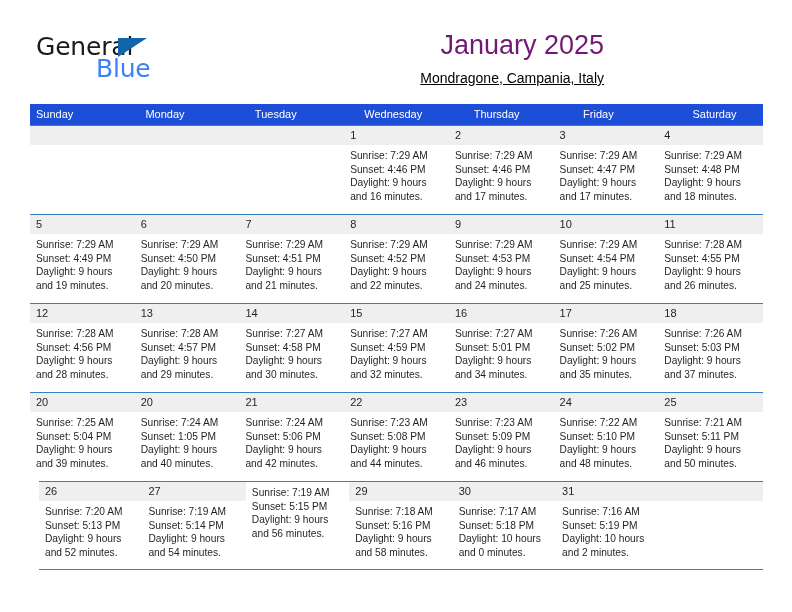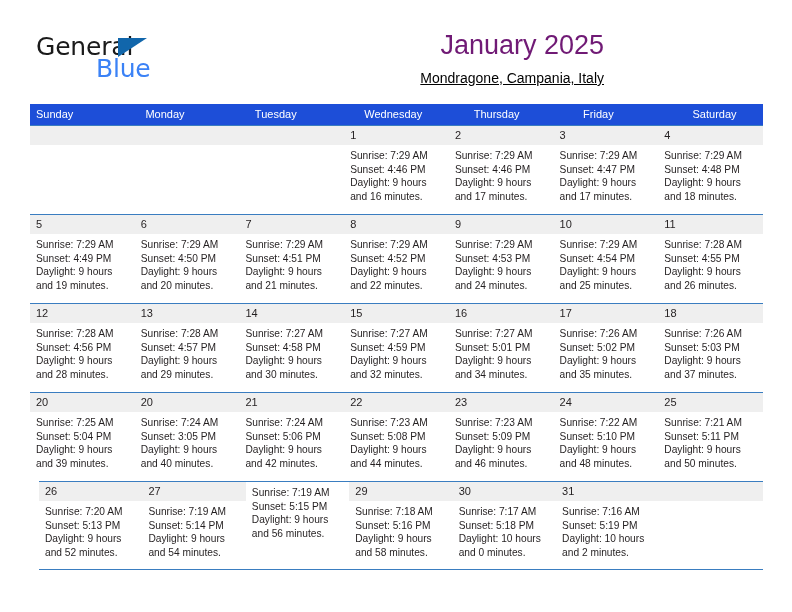--- a/index.html
+++ b/index.html
@@ -373,21 +373,21 @@
               <div class="day-line">Sunrise: 7:25 AM</div>
               <div class="day-line">Sunset: 5:04 PM</div>
               <div class="day-line">Daylight: 9 hours</div>
               <div class="day-line">and 39 minutes.</div>
             </div>
           </div>
           <div class="day-cell">
             <span class="day-number">20</span>
             <div class="day-body">
               <div class="day-line">Sunrise: 7:24 AM</div>
-              <div class="day-line">Sunset: 3:05 PM</div>
+              <div class="day-line">Sunset: 1:05 PM</div>
               <div class="day-line">Daylight: 9 hours</div>
               <div class="day-line">and 40 minutes.</div>
             </div>
           </div>
           <div class="day-cell">
             <span class="day-number">21</span>
             <div class="day-body">
               <div class="day-line">Sunrise: 7:24 AM</div>
               <div class="day-line">Sunset: 5:06 PM</div>
               <div class="day-line">Daylight: 9 hours</div>

